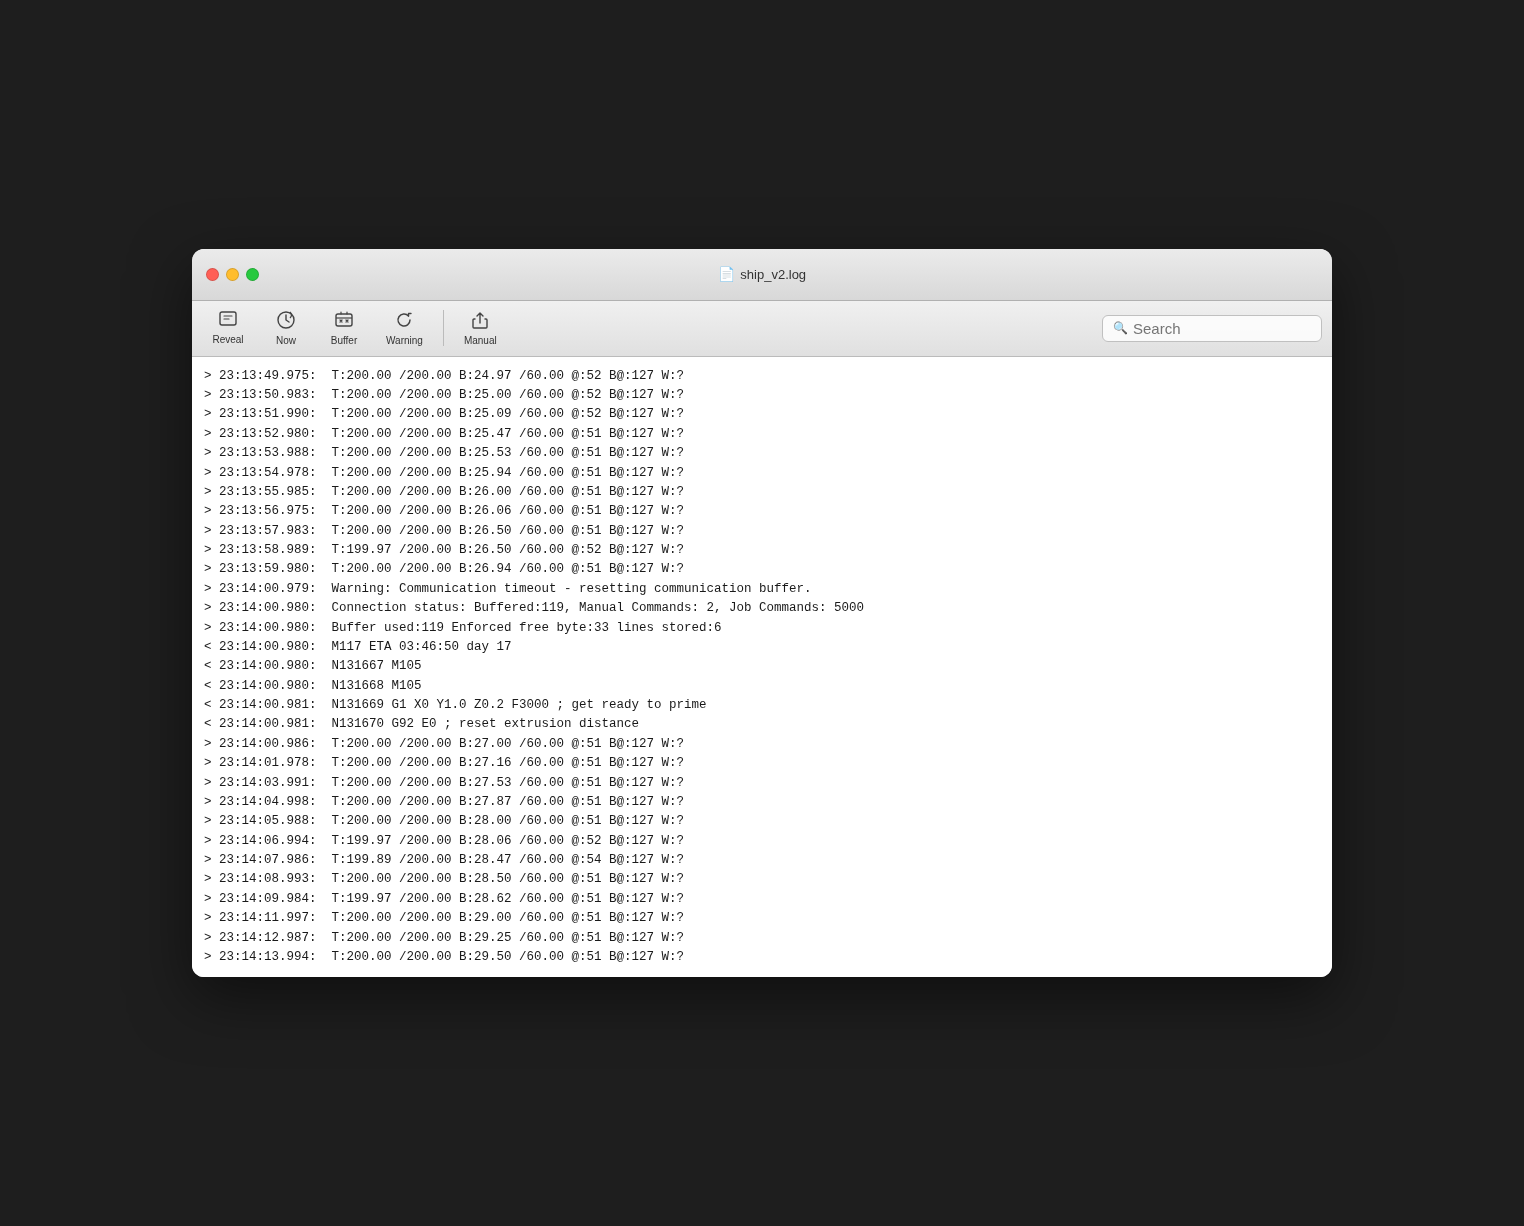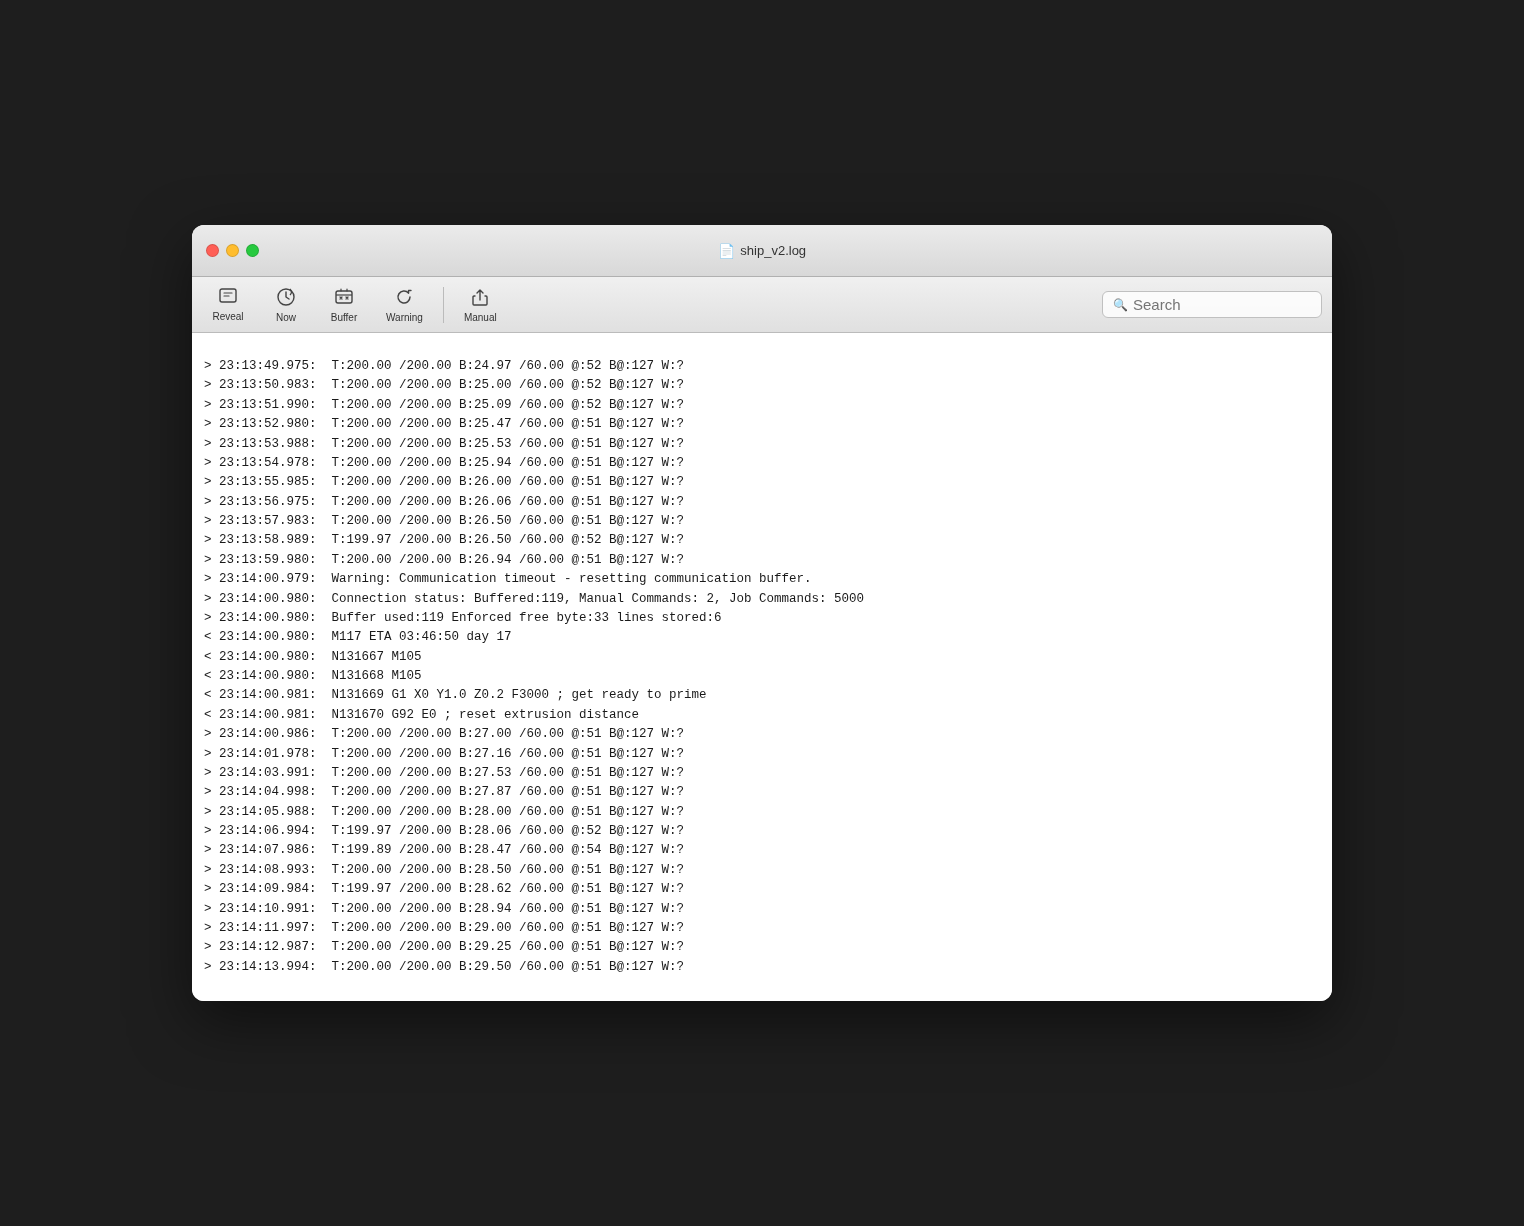--- a/index.html
+++ b/index.html
@@ -128,21 +128,21 @@
       border: none;
       background: transparent;
       font-size: 15px;
       color: #999;
       outline: none;
       width: 100%;
     }
 
     .log-content {
       background: #ffffff;
-      padding: 24px 12px;
+      padding: 10px 12px;
       overflow-y: auto;
       max-height: 820px;
     }
 
     .log-line {
       font-family: "Menlo", "Monaco", "Courier New", monospace;
       font-size: 12.5px;
       line-height: 1.55;
       color: #1a1a1a;
       white-space: pre;
@@ -251,18 +251,17 @@
       <div class="log-line">&lt; 23:14:00.981:  N131670 G92 E0 ; reset extrusion distance</div>
       <div class="log-line">&gt; 23:14:00.986:  T:200.00 /200.00 B:27.00 /60.00 @:51 B@:127 W:?</div>
       <div class="log-line">&gt; 23:14:01.978:  T:200.00 /200.00 B:27.16 /60.00 @:51 B@:127 W:?</div>
       <div class="log-line">&gt; 23:14:03.991:  T:200.00 /200.00 B:27.53 /60.00 @:51 B@:127 W:?</div>
       <div class="log-line">&gt; 23:14:04.998:  T:200.00 /200.00 B:27.87 /60.00 @:51 B@:127 W:?</div>
       <div class="log-line">&gt; 23:14:05.988:  T:200.00 /200.00 B:28.00 /60.00 @:51 B@:127 W:?</div>
       <div class="log-line">&gt; 23:14:06.994:  T:199.97 /200.00 B:28.06 /60.00 @:52 B@:127 W:?</div>
       <div class="log-line">&gt; 23:14:07.986:  T:199.89 /200.00 B:28.47 /60.00 @:54 B@:127 W:?</div>
       <div class="log-line">&gt; 23:14:08.993:  T:200.00 /200.00 B:28.50 /60.00 @:51 B@:127 W:?</div>
       <div class="log-line">&gt; 23:14:09.984:  T:199.97 /200.00 B:28.62 /60.00 @:51 B@:127 W:?</div>
-      <div class="log-line">&gt; 23:14:10.991:  T:200.00 /200.00 B:28.94 /60.00 @:51 B@:127 W:?</div>
       <div class="log-line">&gt; 23:14:11.997:  T:200.00 /200.00 B:29.00 /60.00 @:51 B@:127 W:?</div>
       <div class="log-line">&gt; 23:14:12.987:  T:200.00 /200.00 B:29.25 /60.00 @:51 B@:127 W:?</div>
       <div class="log-line">&gt; 23:14:13.994:  T:200.00 /200.00 B:29.50 /60.00 @:51 B@:127 W:?</div>
     </div>
 </div>
 
 </body></html>

